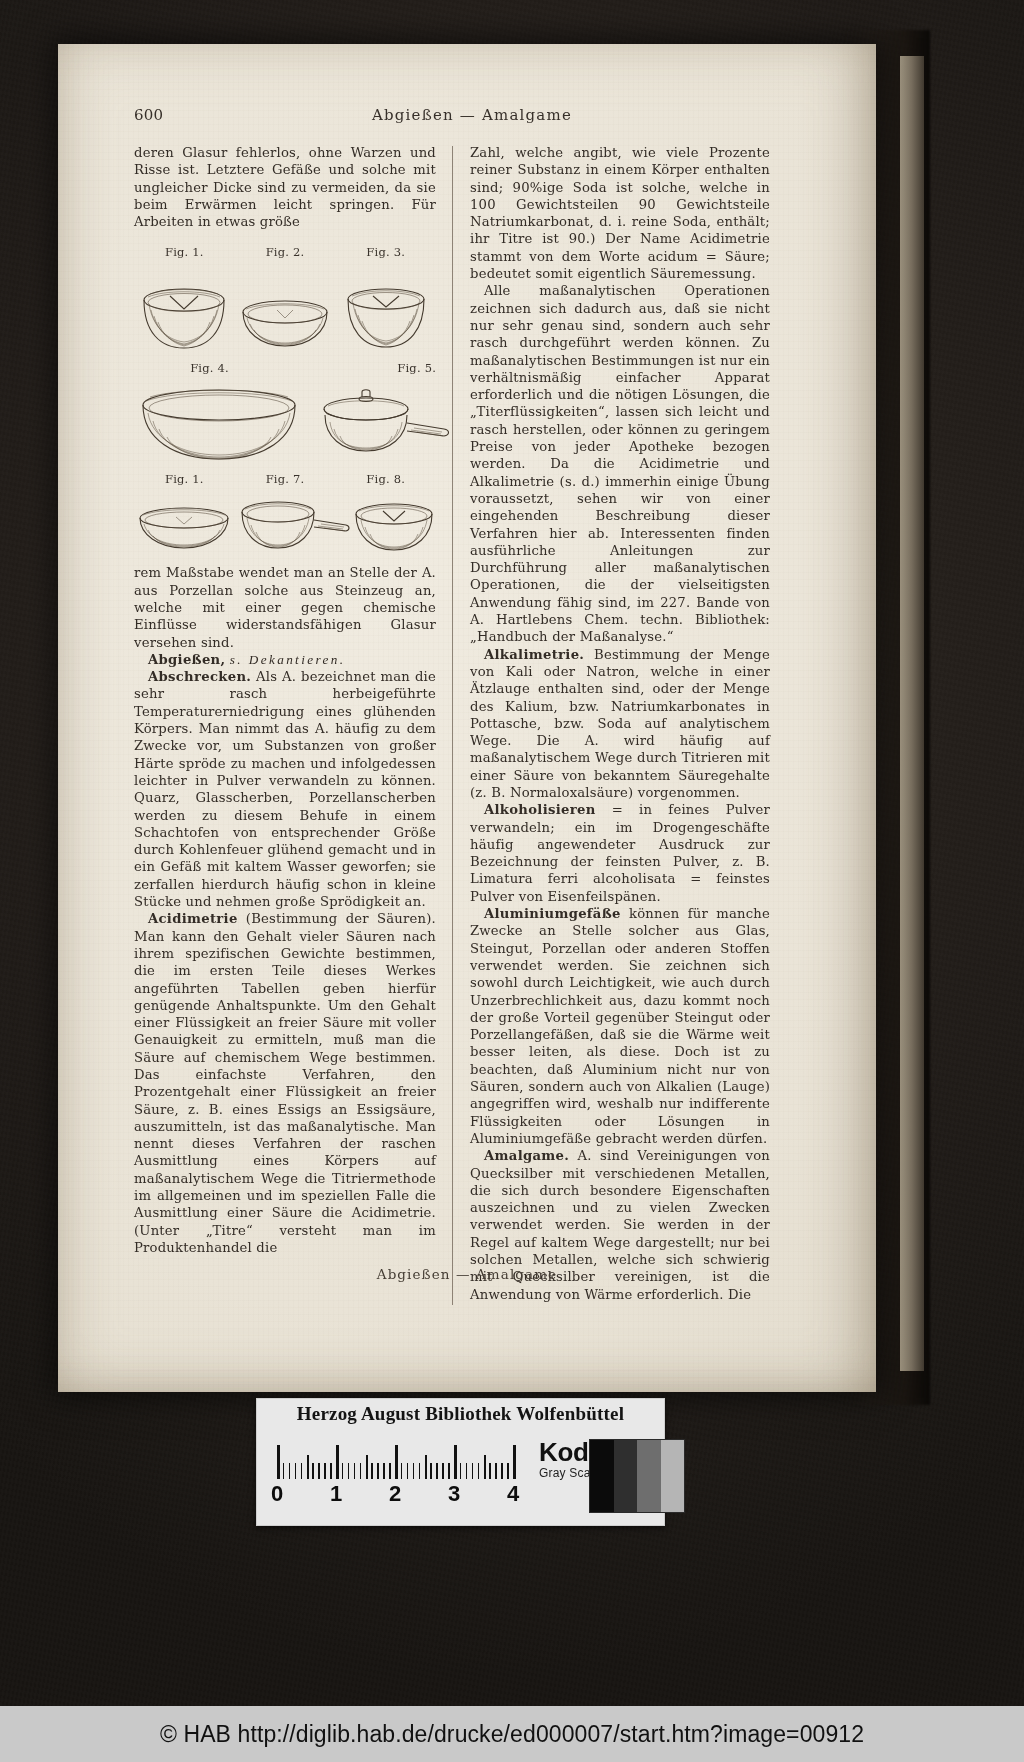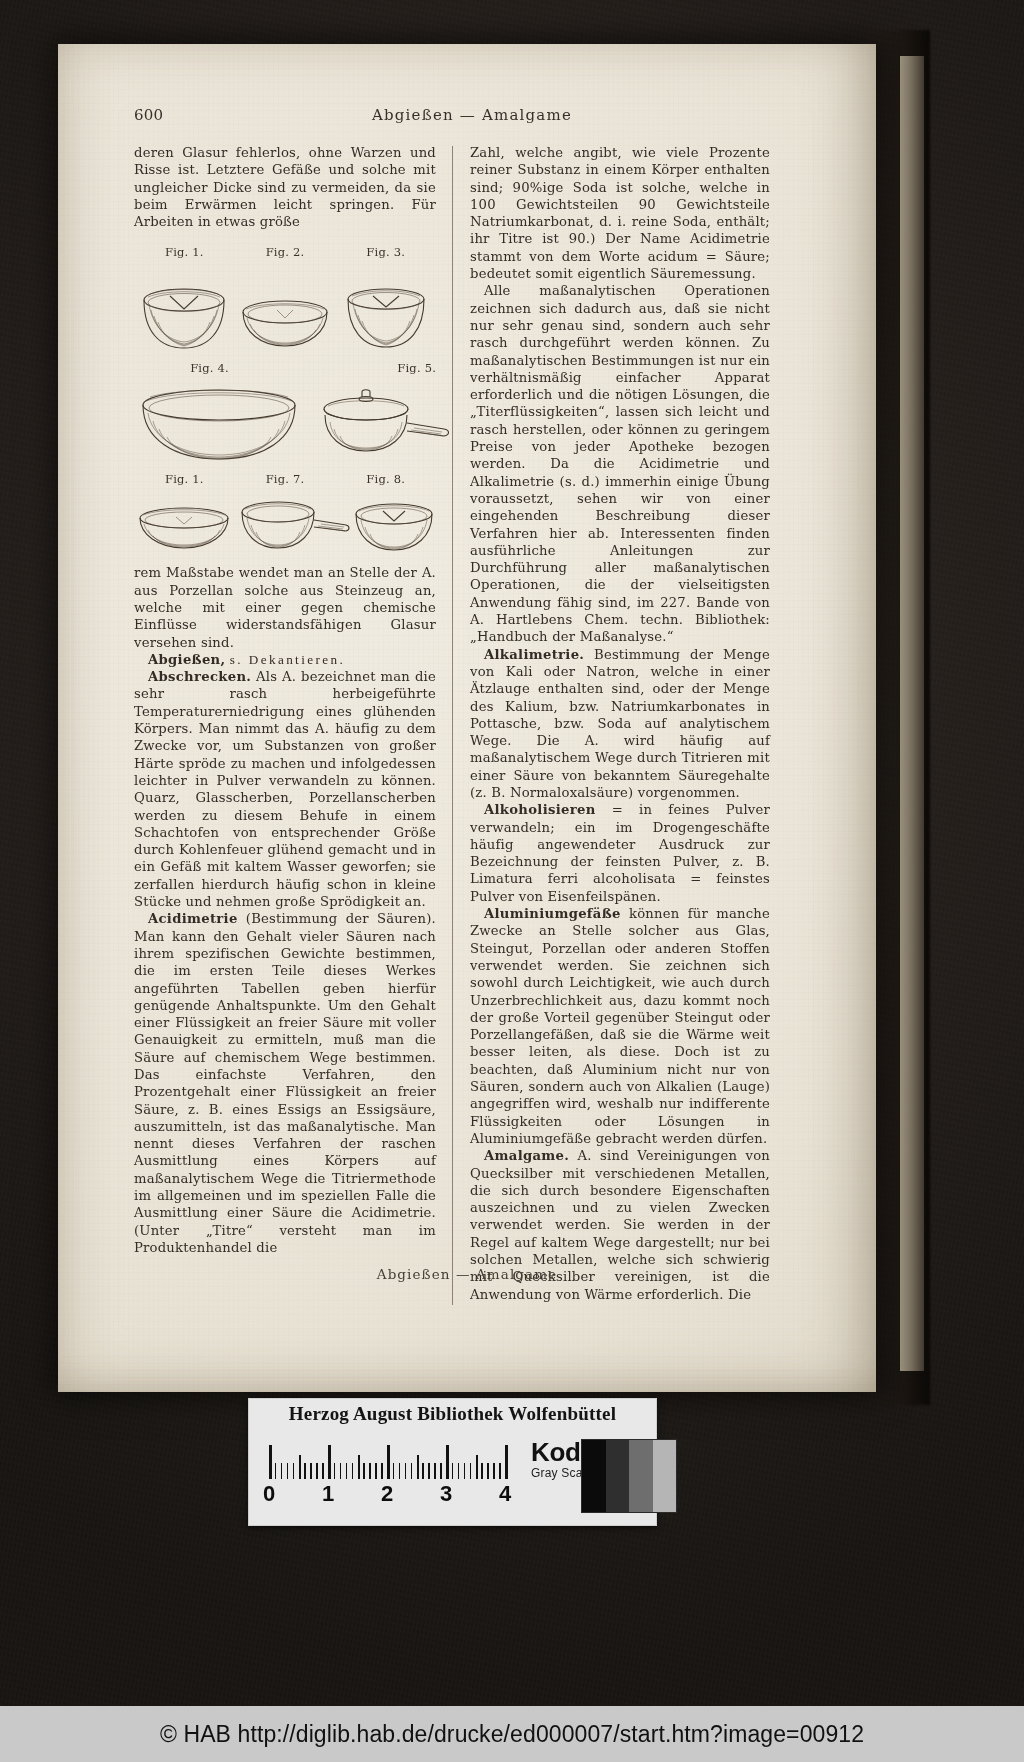--- a/index.html
+++ b/index.html
@@ -129,20 +129,21 @@
 
   p.para { margin: 0; text-indent: 14px; }
   p.para.first { text-indent: 0; }
   .headword {
     font-weight: bold;
     letter-spacing: .3px;
   }
   .spaced {
     font-family: "Liberation Serif", serif;
     letter-spacing: 2.4px;
+    font-style: italic;
   }
 
   
   .plate { margin: 14px 0 10px 0; }
   .fig-row-caps {
     display: flex;
     font-size: 11.5px;
     color: #3a332c;
     margin-bottom: 4px;
   }
@@ -166,21 +167,21 @@
     width: 666px;
     text-align: center;
     font-size: 13.5px;
     color: #443c33;
     letter-spacing: 1.1px;
   }
 
   
   .target-card {
     position: absolute;
-    left: 248px; top: 1398px;
+    left: 256px; top: 1398px;
     width: 409px; height: 128px;
     background: #e8e8e8;
     border: 1px solid #cfcfcf;
     box-shadow: 0 2px 6px rgba(0,0,0,.6);
   }
   .target-title {
     position: absolute; left: 0; right: 0; top: 4px;
     text-align: center;
     font-family: "Liberation Serif", serif;
     font-weight: bold;

